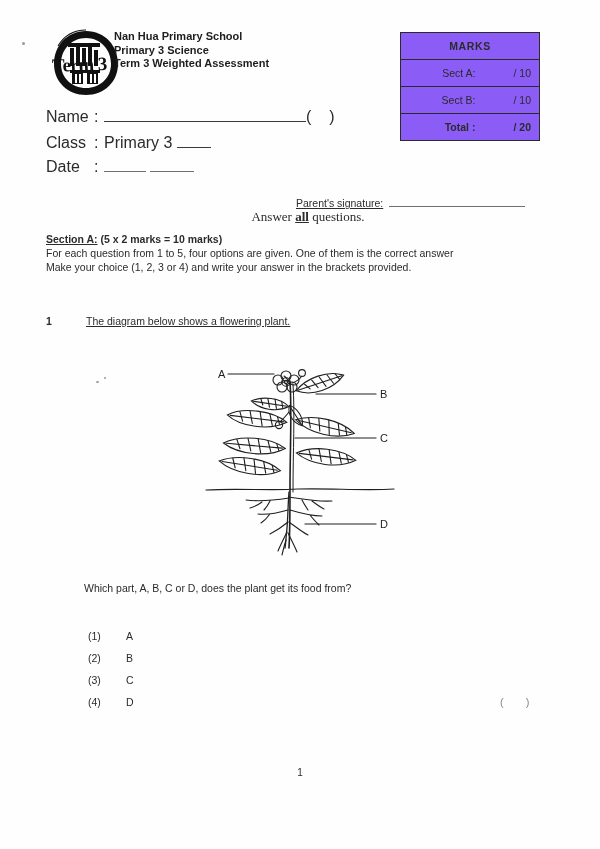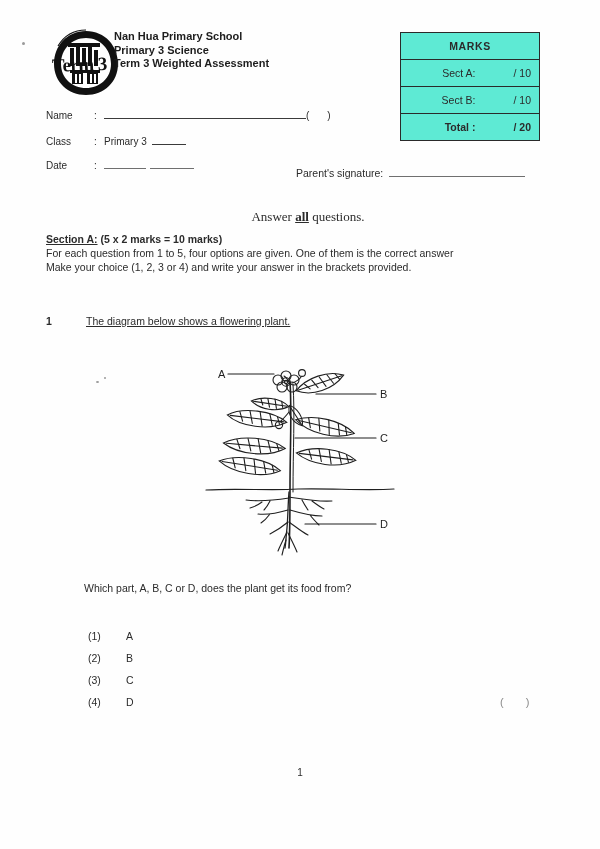--- a/index.html
+++ b/index.html
@@ -54,21 +54,21 @@
   .school-block div { white-space: nowrap; }
 
   
   .marks-table {
     position: absolute;
     left: 400px;
     top: 32px;
     width: 140px;
     border: 1px solid #2a2a2a;
     border-collapse: collapse;
-    background: #5eead4;
+    background: #8b5cf6;
   }
   .marks-table td {
     border-bottom: 1px solid #2a2a2a;
     height: 26px;
     padding: 0 8px;
     font-size: 10.5px;
     vertical-align: middle;
   }
   .marks-table tr:last-child td { border-bottom: none; }
   .marks-title {
@@ -77,39 +77,40 @@
     font-size: 11.5px;
     letter-spacing: 0.6px;
   }
   .mk-label { text-align: right; }
   .mk-value { text-align: right; white-space: nowrap; }
   .row-total td { font-weight: bold; }
 
   
   .field {
     position: absolute;
-    font-size: 10px;
+    font-size: 16px;
     white-space: nowrap;
   }
   .field .lbl { display: inline-block; width: 48px; }
   .field .colon { display: inline-block; width: 10px; }
   .rule {
     display: inline-block;
     border-bottom: 1px solid #3a3a3a;
     height: 10px;
     vertical-align: baseline;
   }
   .rule.dim { border-bottom: 1px solid #6f6f6f; }
 
   .parent-sign {
     position: absolute;
     left: 296px;
-    top: 166px;
+    top: 196px;
     font-size: 10.5px;
     white-space: nowrap;
+    text-decoration: underline;
   }
   .answer-all {
     position: absolute;
     left: 8px;
     top: 209px;
     width: 600px;
     text-align: center;
     font-size: 13px;
     font-family: Liberation Serif, serif;
   }

